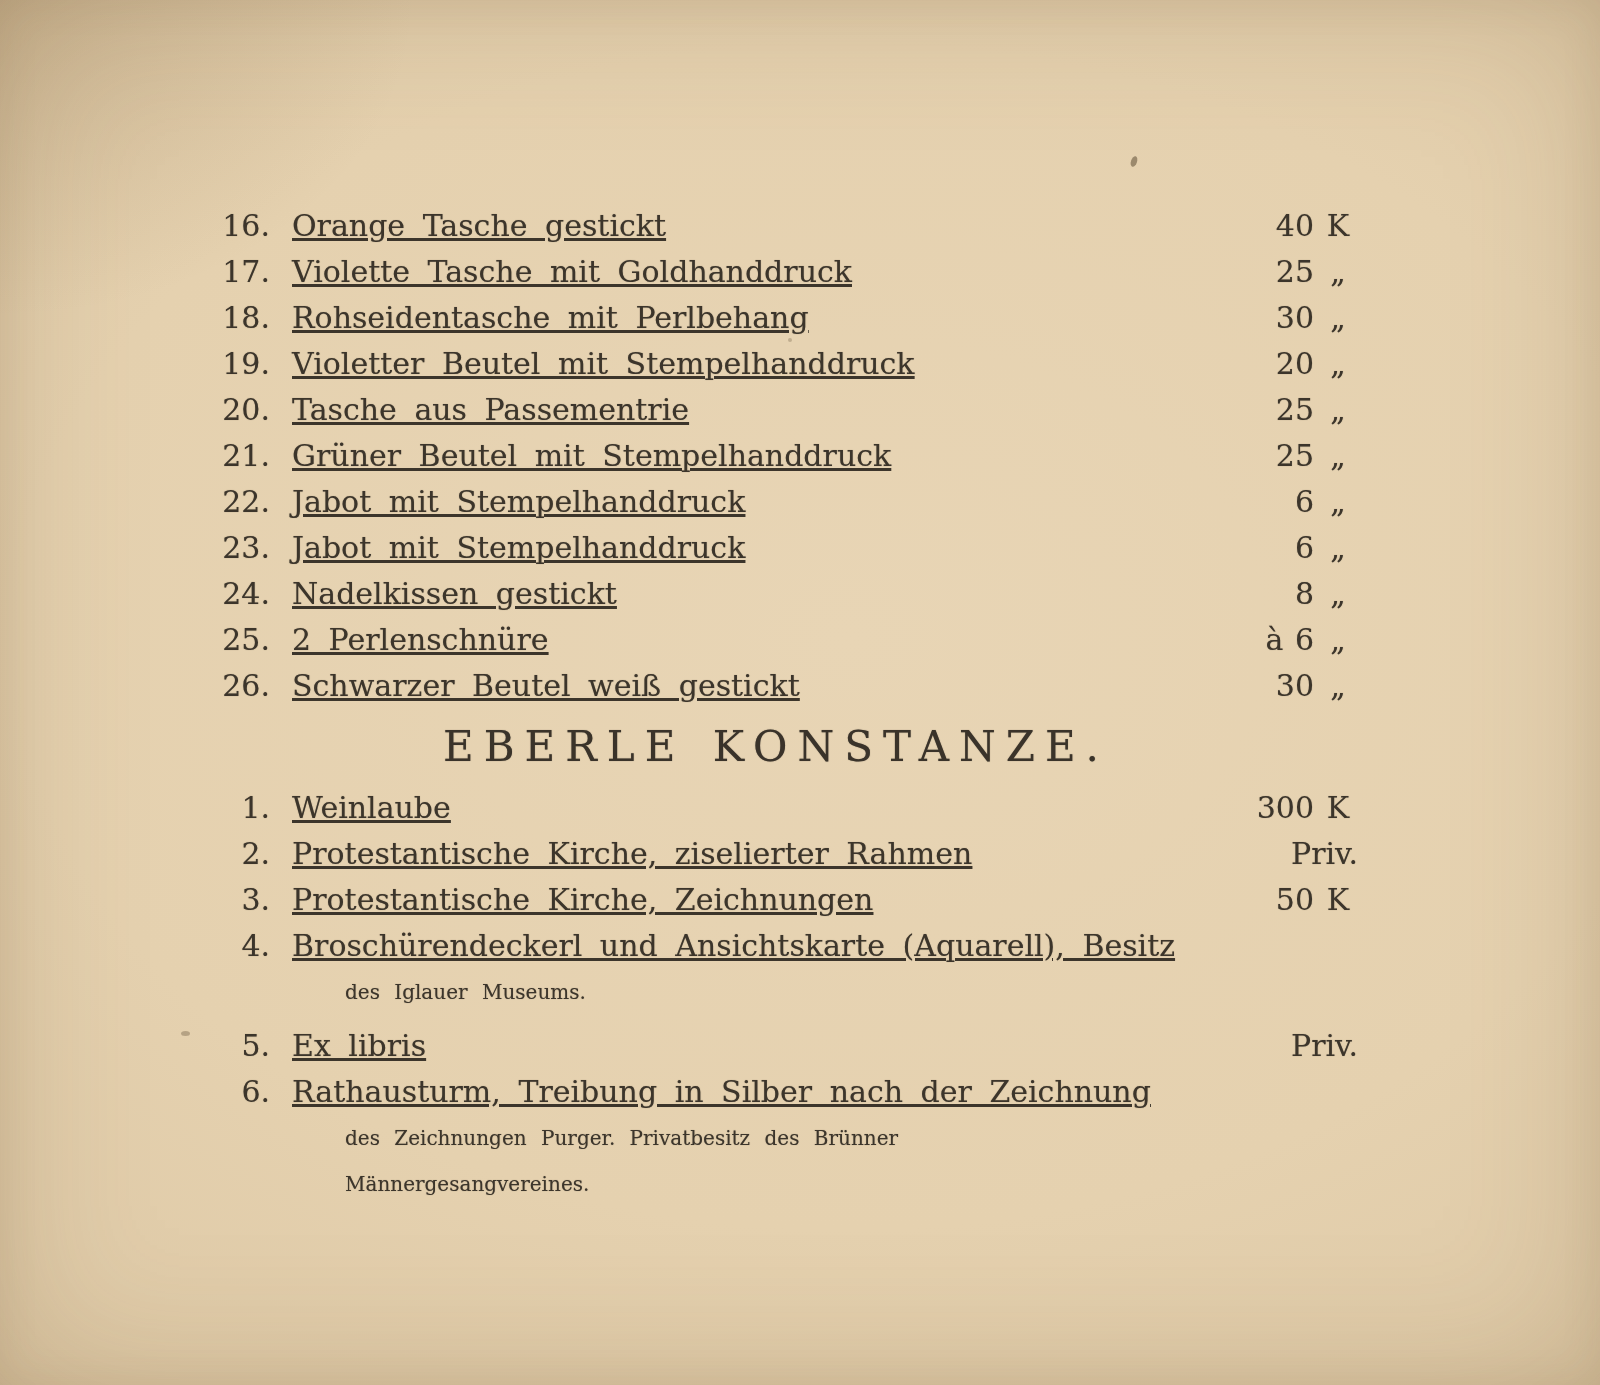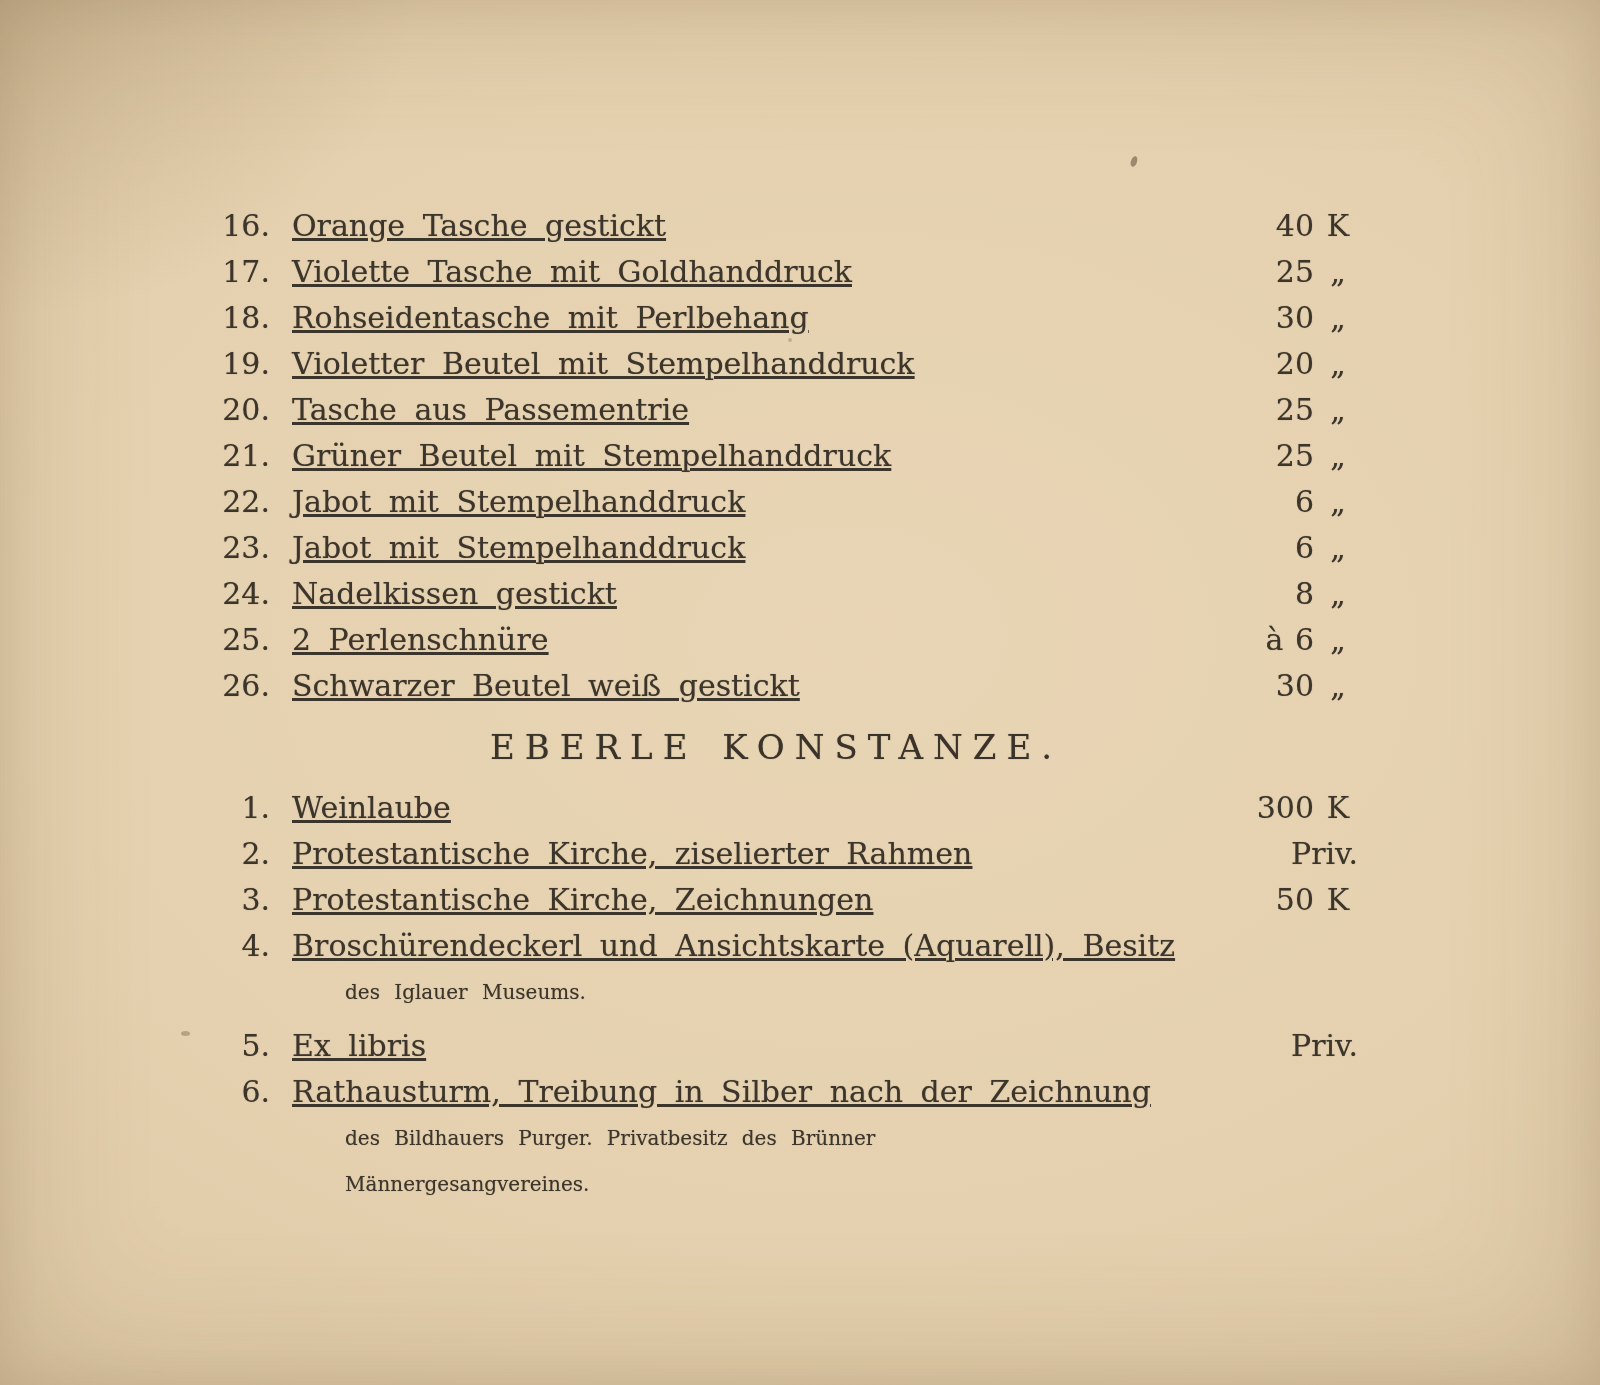--- a/index.html
+++ b/index.html
@@ -51,21 +51,21 @@
   .priv  { flex: 1 1 auto; text-align: right; padding-right: 4px; }
   .cont-line {
     font-size: 20px;
     line-height: 46px;
     word-spacing: 8px;
     padding-left: 155px;
     text-shadow: 0 0 1px rgba(60, 53, 43, 0.45);
   }
   .heading {
     text-align: center;
-    font-size: 34px;
+    font-size: 42px;
     line-height: 52px;
     letter-spacing: 10px;
     word-spacing: 4px;
     margin: 12px 0 12px 0;
     color: #3a332a;
     text-shadow: 0 0 1px rgba(58, 51, 42, 0.55);
   }
   .gap-top { margin-top: 8px; }
   .speck {
     position: absolute;
@@ -212,17 +212,17 @@
       <span class="num">5.</span>
       <span class="label">Ex libris</span>
       <span class="price">
         <span class="priv">Priv.</span>
       </span>
     </div>
     <div class="row">
       <span class="num">6.</span>
       <span class="label">Rathausturm, Treibung in Silber nach der Zeichnung</span>
     </div>
-    <div class="cont-line">des Bildhauers Purger. Privatbesitz des Brünner</div>
+    <div class="cont-line">des Zeichnungen Purger. Privatbesitz des Brünner</div>
     <div class="cont-line">Männergesangvereines.</div>
 
   </div>
 </div>
 
 </body></html>

